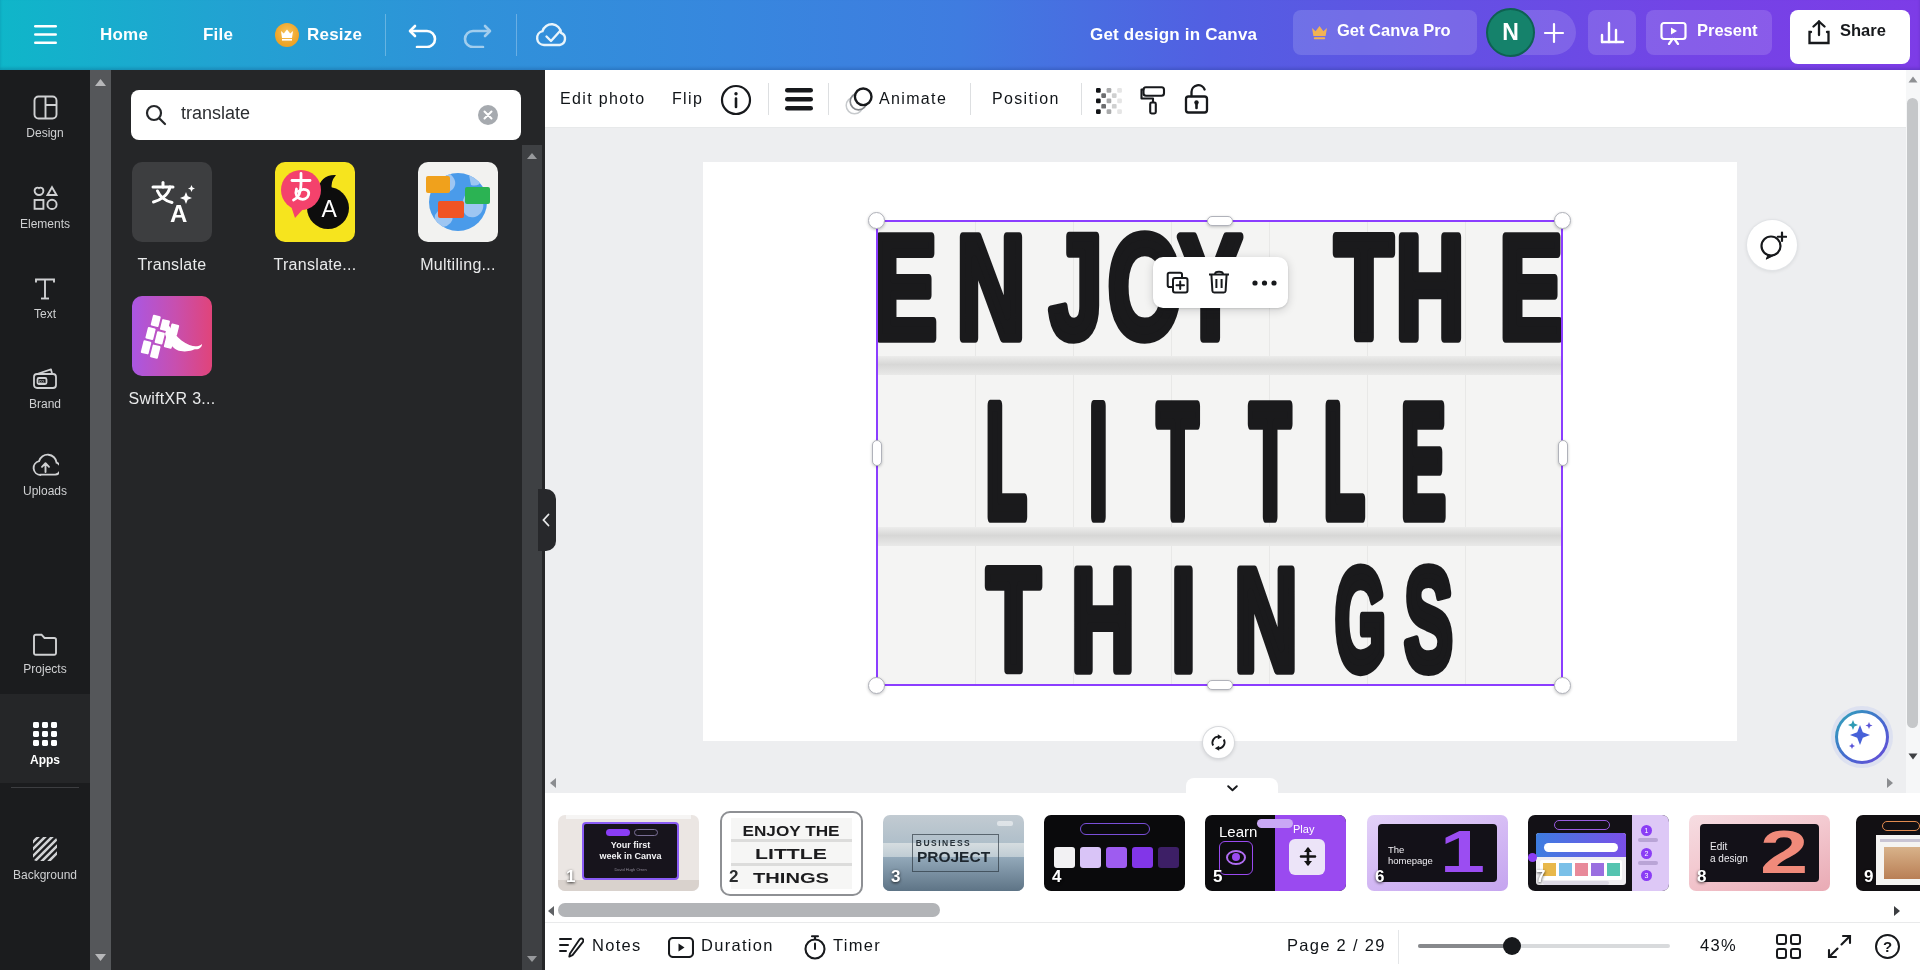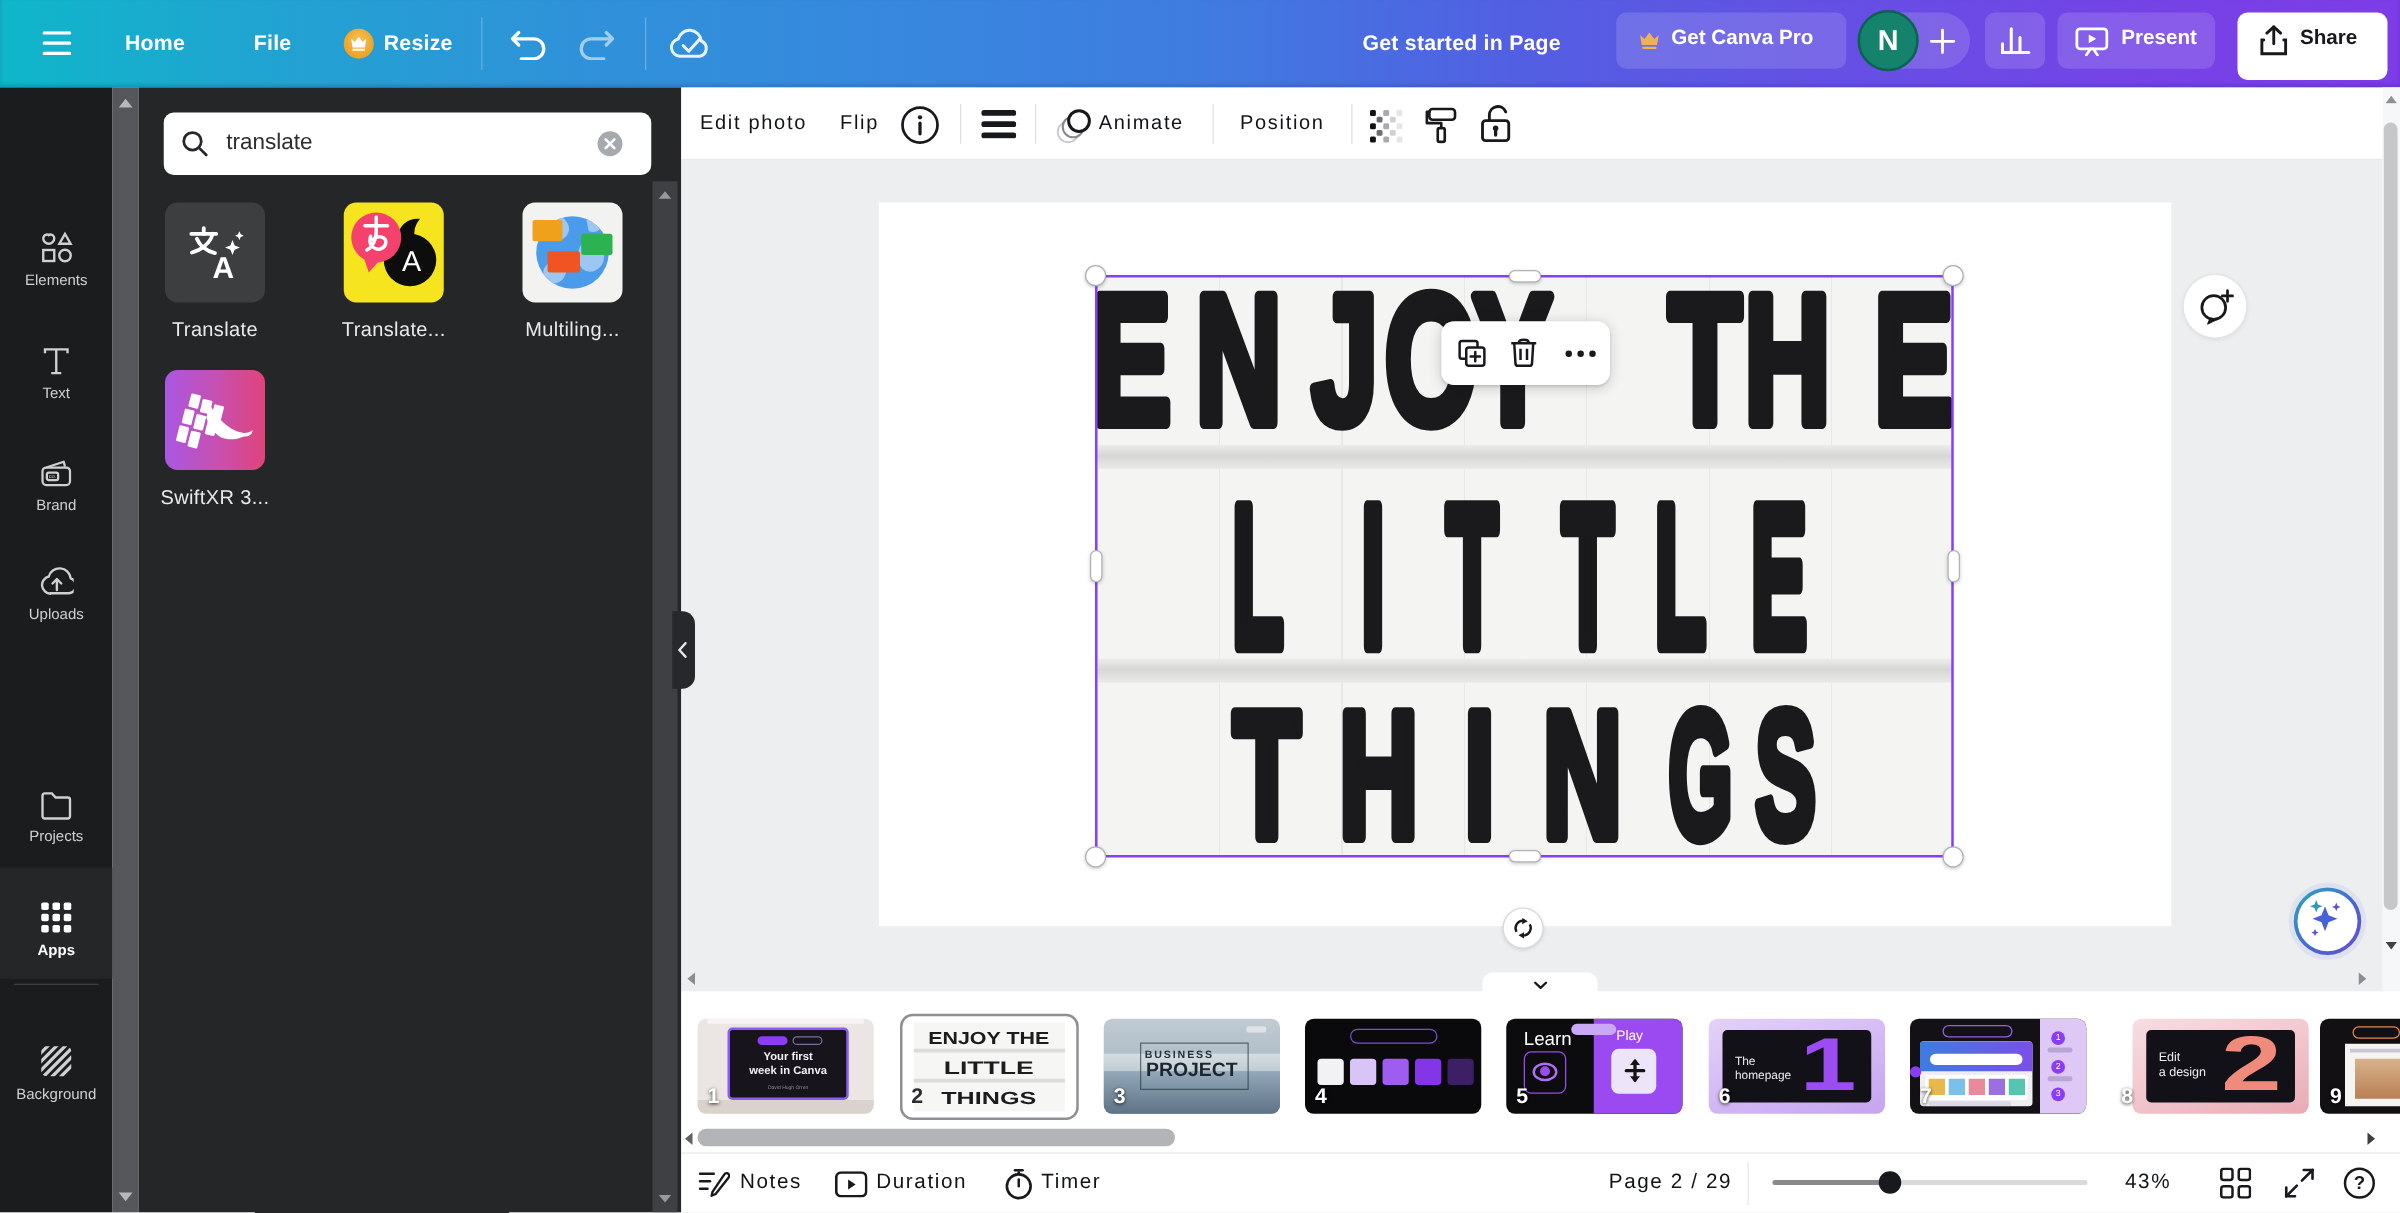--- a/index.html
+++ b/index.html
@@ -65,21 +65,21 @@
       </svg>
  <svg class="abs" style="left:463px;top:23px;opacity:.55" width="30" height="25" viewBox="0 0 30 25">
         <path d="M22 3 L27 8 L22 13" fill="none" stroke="#fff" stroke-width="2.6" stroke-linecap="round" stroke-linejoin="round"></path>
         <path d="M26.4 8 H10 a8 8 0 0 0 0 16 H20" fill="none" stroke="#fff" stroke-width="2.6" stroke-linecap="round"></path>
       </svg>
  <div class="tb-sep" style="left:516px"></div>
  <svg class="abs" style="left:535px;top:21px" width="34" height="29" viewBox="0 0 34 29">
         <path d="M9 24 a7 7 0 0 1 -1.5 -13.8 a9.5 9.5 0 0 1 18.6 1.6 a6.4 6.4 0 0 1 -1.4 12.2 H9" fill="none" stroke="#e8f4fb" stroke-width="2.4" stroke-linecap="round"></path>
         <path d="M11.5 15.5 L16 20 L25.5 9.5" fill="none" stroke="#e8f4fb" stroke-width="2.4" stroke-linecap="round" stroke-linejoin="round"></path>
       </svg>
- <div class="tb-txt" style="left:1090px">Get started in Page</div>
+ <div class="tb-txt" style="left:1090px">Get design in Canva</div>
  <div class="wbtn" style="left:1293px;width:184px;">
   <svg class="abs" style="left:18px;top:15px" width="17" height="15" viewBox="0 0 17 15">
           <path d="M1 3 L4.6 6.2 L8.5 1 L12.4 6.2 L16 3 L14.6 11 H2.4 Z" fill="#f2b254"></path>
           <rect x="2.8" y="12.3" width="11.4" height="1.9" rx="0.9" fill="#f2b254"></rect>
         </svg>
   <span class="abs" style="left:44px;top:11px">Get Canva Pro</span>
  </div>
  <div class="wbtn" style="left:1487px;width:89px;border-radius:24px;"></div>
  <div class="abs" style="left:1486px;top:8px;width:49px;height:49px;border-radius:50%;background:#15826b;border:2px solid #0e6152;color:#fff;font-size:23px;font-weight:700;text-align:center;line-height:45px;">N</div>
  <svg class="abs" style="left:1542px;top:21px" width="24" height="24" viewBox="0 0 24 24">
@@ -106,20 +106,29 @@
  <div class="abs" style="left:1790px;top:10px;width:120px;height:54px;background:#fff;border-radius:8px;">
   <svg class="abs" style="left:17px;top:10px" width="24" height="25" viewBox="0 0 24 25">
           <path d="M12 1.5 V15" stroke="#17191c" stroke-width="2.3" stroke-linecap="round"></path>
           <path d="M6.5 6.5 L12 1.5 L17.5 6.5" fill="none" stroke="#17191c" stroke-width="2.3" stroke-linecap="round" stroke-linejoin="round"></path>
           <path d="M4 12 H2.5 V23 H21.5 V12 H20" fill="none" stroke="#17191c" stroke-width="2.3" stroke-linecap="round"></path>
         </svg>
   <span class="abs" style="left:50px;top:11px;color:#17191c;font-weight:700;font-size:16.5px;">Share</span>
  </div>
 </div>
 <div id="rail">
+ <div class="rail-item" style="top:25px">
+  <svg width="25" height="25" viewBox="0 0 25 25">
+          <g fill="none" stroke="#cfd0d2" stroke-width="1.9">
+            <rect x="1.5" y="1.5" width="22" height="22" rx="4"></rect>
+            <path d="M12.5 1.5 V23.5 M12.5 10 H23.5"></path>
+          </g>
+        </svg>
+  <div class="rail-label">Design</div>
+ </div>
  <div class="rail-item" style="top:115px">
   <svg width="27" height="26" viewBox="0 0 27 26">
           <g fill="none" stroke="#cfd0d2" stroke-width="1.9">
             <path d="M7 10 C4.6 10 2.6 8 2.6 5.8 C2.6 4 4 2.6 5.6 2.6 C6.2 2.6 6.7 2.8 7 3.1 C7.3 2.8 7.8 2.6 8.4 2.6 C10 2.6 11.4 4 11.4 5.8 C11.4 8 9.4 10 7 10 Z"></path>
             <path d="M20 2.2 L24.5 10 H15.5 Z"></path>
             <rect x="2.6" y="15" width="8.8" height="8.8"></rect>
             <circle cx="20" cy="19.4" r="4.6"></circle>
           </g>
         </svg>
   <div class="rail-label">Elements</div>
@@ -560,21 +569,21 @@
    <div class="abs" style="left:23px;top:30px;width:13px;height:13px;background:#7ac0e8;"></div>
    <div class="abs" style="left:39px;top:30px;width:13px;height:13px;background:#e88a9a;"></div>
    <div class="abs" style="left:55px;top:30px;width:13px;height:13px;background:#9a6fe0;"></div>
    <div class="abs" style="left:71px;top:30px;width:13px;height:13px;background:#55c4b0;"></div>
    <div class="abs" style="left:7px;top:48px;width:66px;height:4px;background:#ddd9e4;border-radius:2px;"></div>
   </div>
   <div class="abs" style="left:0px;top:38px;width:9px;height:9px;border-radius:50%;background:#8a3df5;"></div>
  </div>
  <div class="tnum" style="left:991px;">7</div>
 
- <div class="thumb" style="left:1144px;background:linear-gradient(160deg,#f6dde2 0%,#f3c9d0 45%,#e9aab4 100%);margin-left:17px;">
+ <div class="thumb" style="left:1144px;background:linear-gradient(160deg,#f6dde2 0%,#f3c9d0 45%,#e9aab4 100%);">
   <div class="abs" style="left:11px;top:9px;width:119px;height:58px;background:#131118;border-radius:4px;">
    <div class="abs" style="left:10px;top:17px;color:#efeef2;font-size:10px;line-height:12px;">Edit<br>a design</div>
    <div class="abs" style="left:60px;top:-3px;color:#f08a7a;font-size:62px;font-weight:700;line-height:62px;transform:scaleX(1.4);transform-origin:0 0;">2</div>
   </div>
  </div>
  <div class="tnum" style="left:1152px;">8</div>
 
  <div class="thumb" style="left:1311px;background:#121013;">
   <div class="abs" style="left:26px;top:6px;width:38px;height:10px;border:1px solid #e08a4f;border-radius:6px;"></div>
   <div class="abs" style="left:20px;top:20px;width:52px;height:50px;background:#f5f4f2;">

